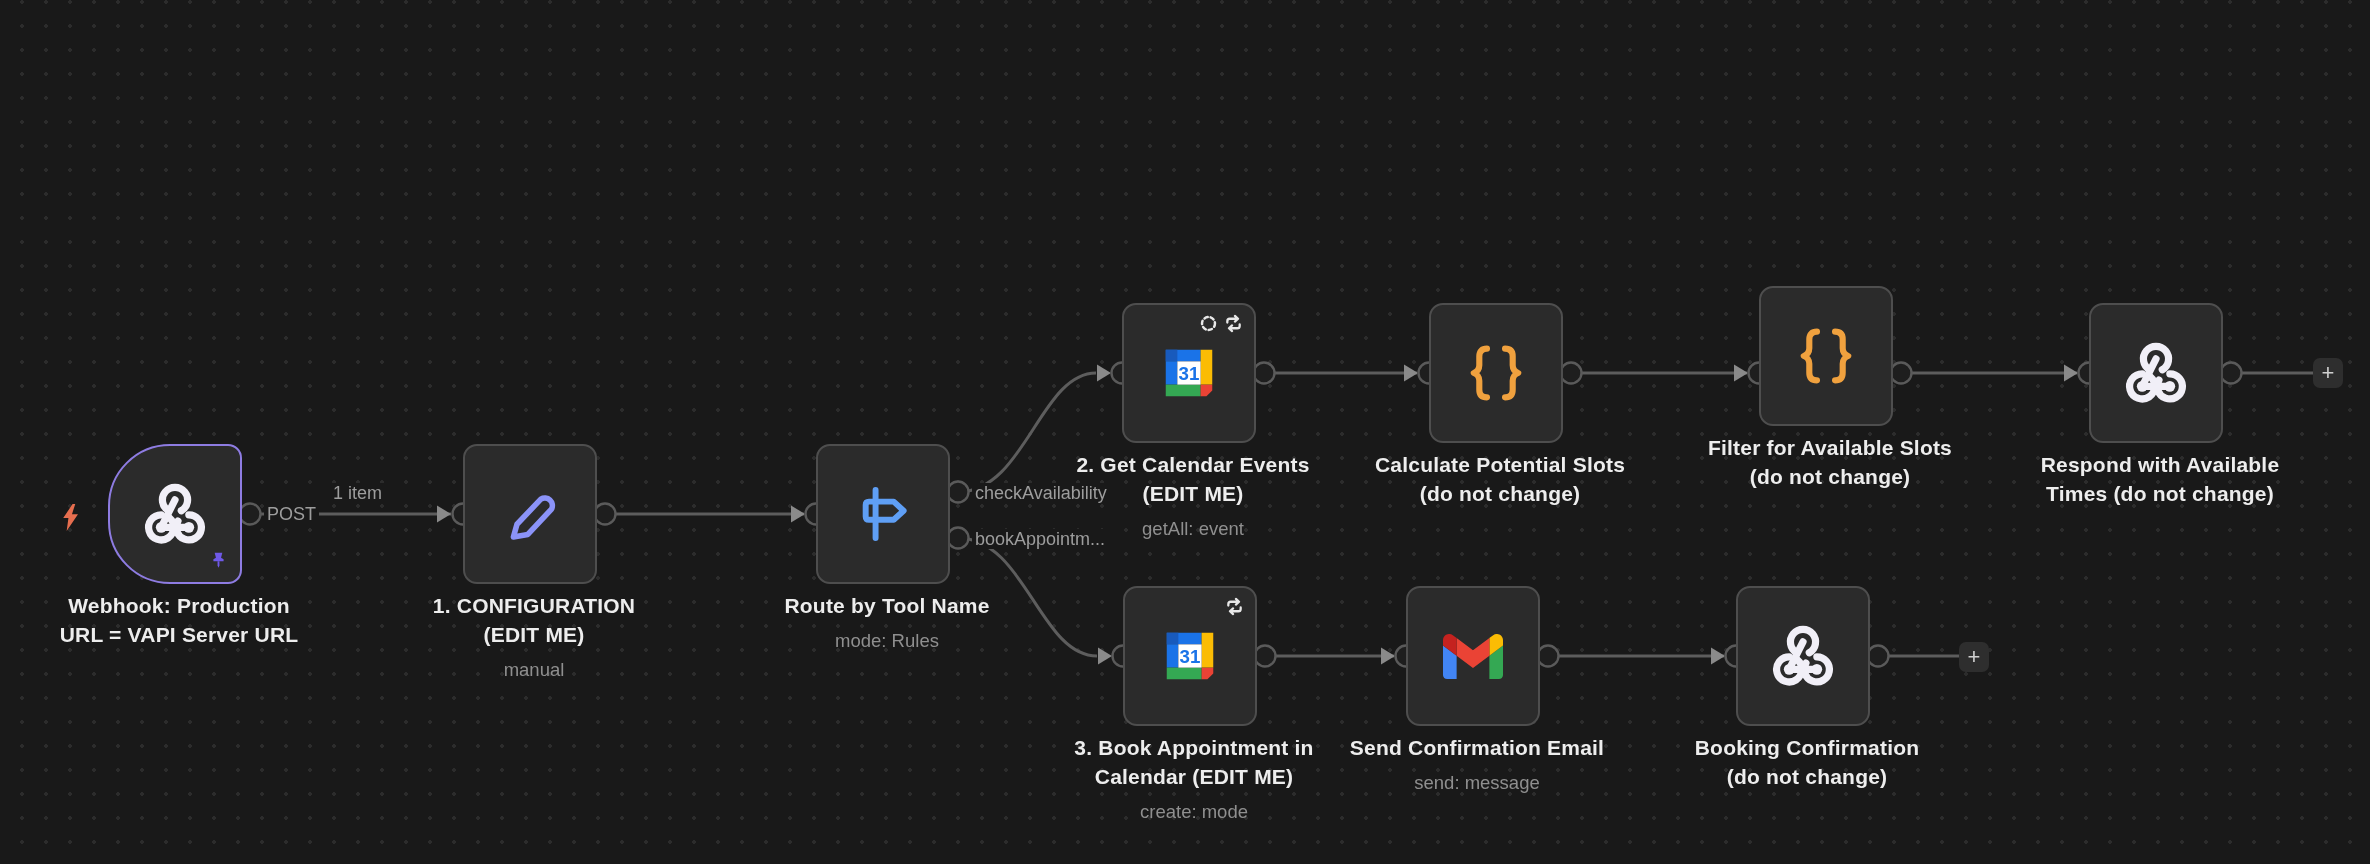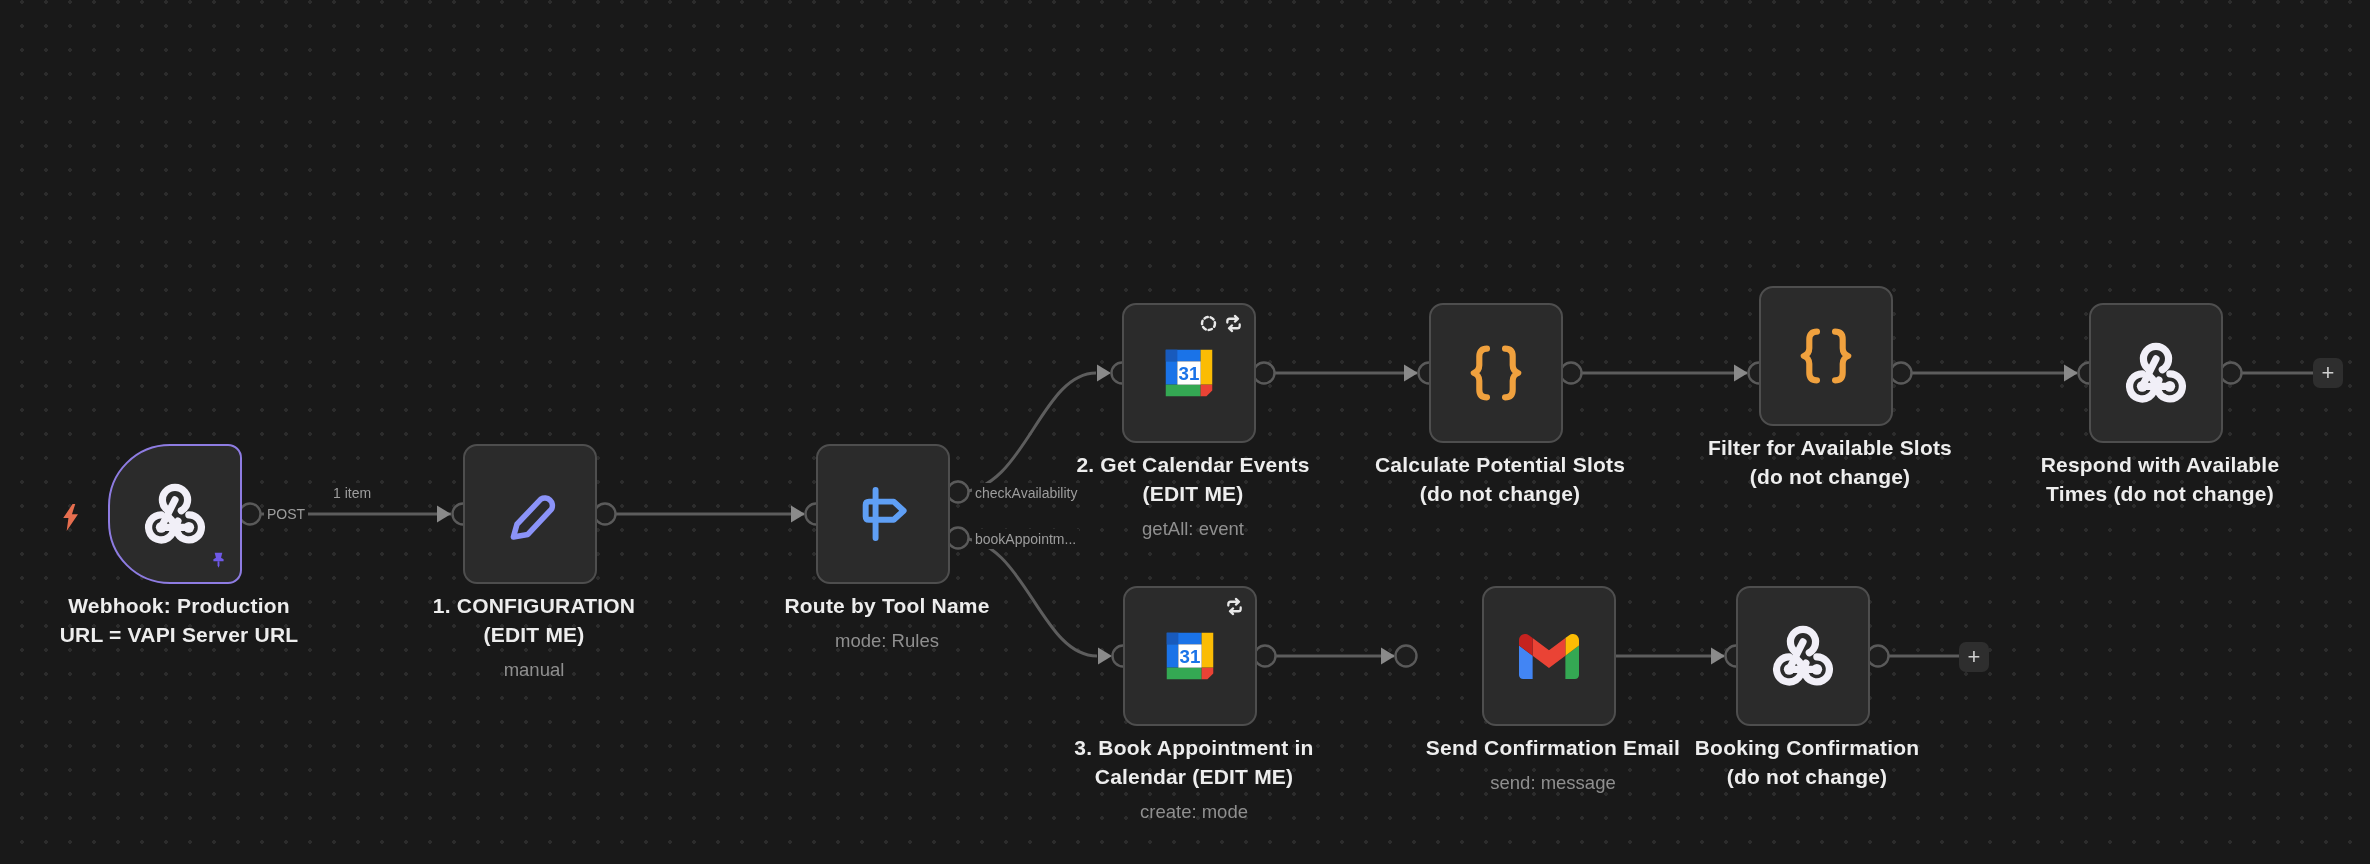--- a/index.html
+++ b/index.html
@@ -31,21 +31,21 @@
   .bolt { position:absolute; left:-46px; top:60px; }
 
   .caption { position:absolute; top:147px; left:-109px; width:360px; text-align:center; }
   .label {
     color:#ededed; font-size:21px; line-height:29px; font-weight:700;
     white-space:pre-line; letter-spacing:0.2px;
   }
   .sub { margin-top:9px; color:#8f8f8f; font-size:18.5px; line-height:24px; white-space:pre-line; }
 
   .edge-label {
-    position:absolute; color:#9d9d9d; font-size:14px; line-height:20px;
+    position:absolute; color:#9d9d9d; font-size:18px; line-height:20px;
     background:#191919; padding:0 3px; white-space:nowrap;
   }
   .plus-btn {
     position:absolute; width:30px; height:30px; border-radius:7px;
     background:#2e2e2e; color:#cfcfcf; font-size:22px; line-height:28px;
     display:flex; align-items:center; justify-content:center; user-select:none;
   }
 </style>
 </head>
 <body>
@@ -270,21 +270,21 @@
         </svg>
       </span>
     </div>
     <div class="caption">
       <div class="label">3. Book Appointment in
 Calendar (EDIT ME)</div>
       <div class="sub">create: mode</div>
     </div>
   </div>
 
-  <div class="node-group" style="left:1482px; top:586px;border-radius:13px;">
+  <div class="node-group" style="left:1406px; top:586px;border-radius:13px;">
     <div class="node">
       <svg width="60" height="45" viewBox="52 42 88 66">
         <path fill="#4285f4" d="M58 108h14V74L52 59v43c0 3.32 2.69 6 6 6z"></path>
         <path fill="#34a853" d="M120 108h14c3.32 0 6-2.69 6-6V59l-20 15z"></path>
         <path fill="#fbbc04" d="M120 48v26l20-15v-8c0-7.42-8.47-11.65-14.4-7.2z"></path>
         <path fill="#ea4335" d="M72 74V48l24 18 24-18v26L96 92z"></path>
         <path fill="#c5221f" d="M52 51v8l20 15V48l-5.6-4.2C60.46 39.35 52 43.58 52 51z"></path>
       </svg>
     </div>
     <div class="caption">

